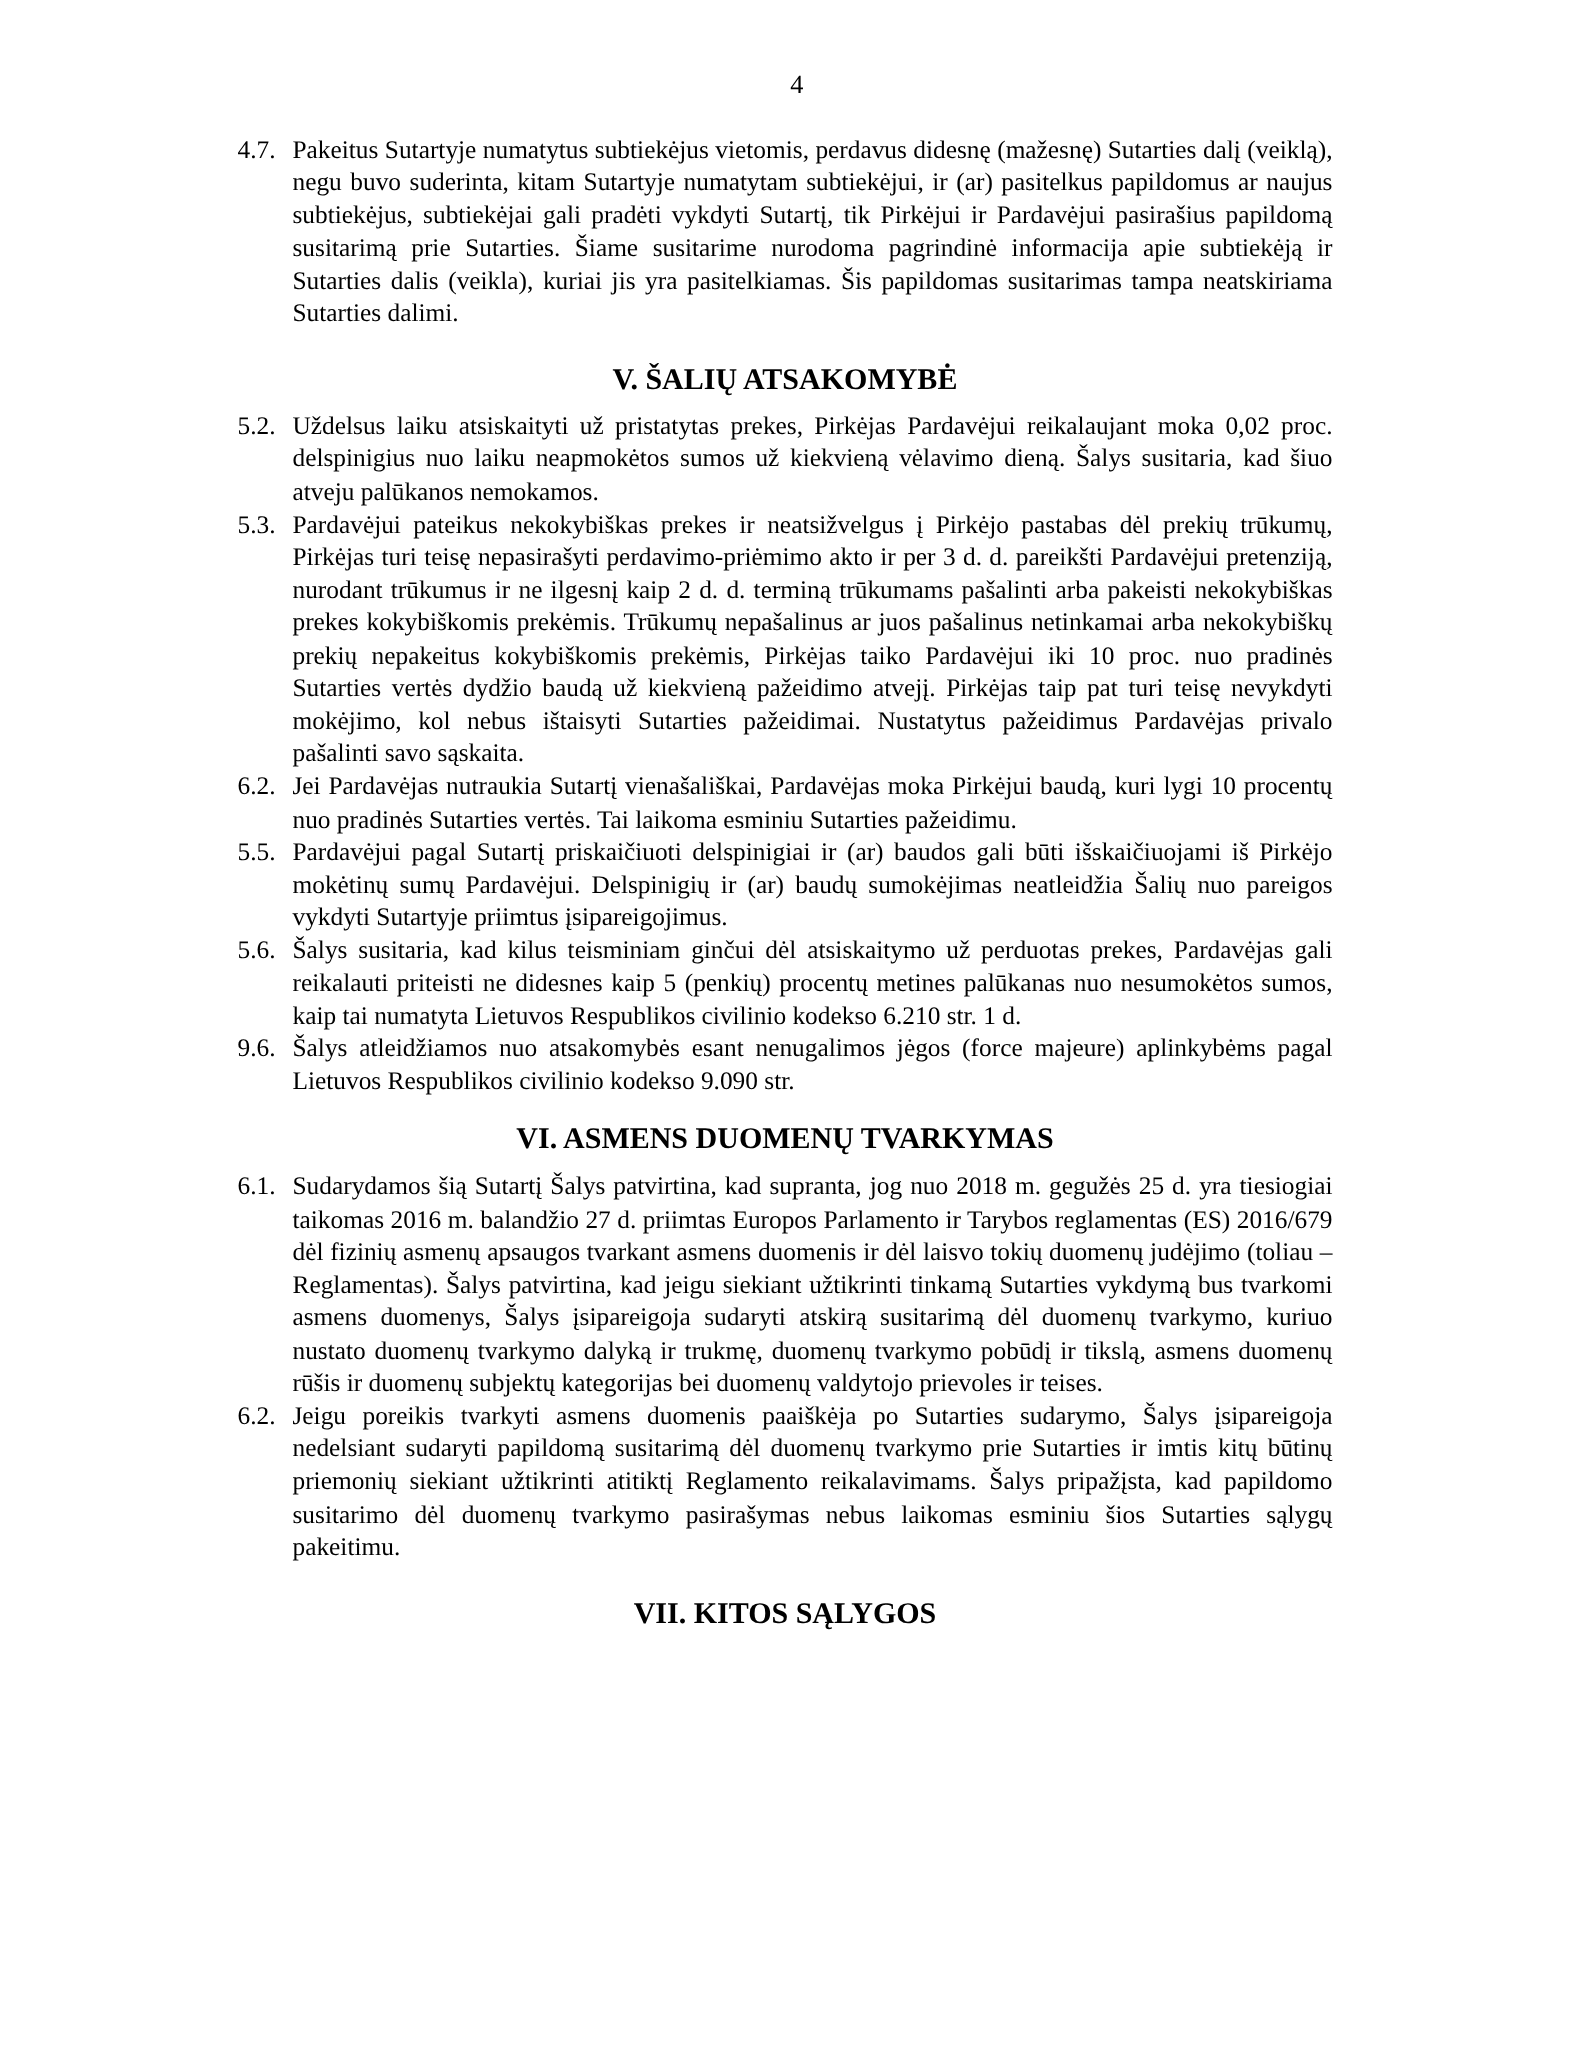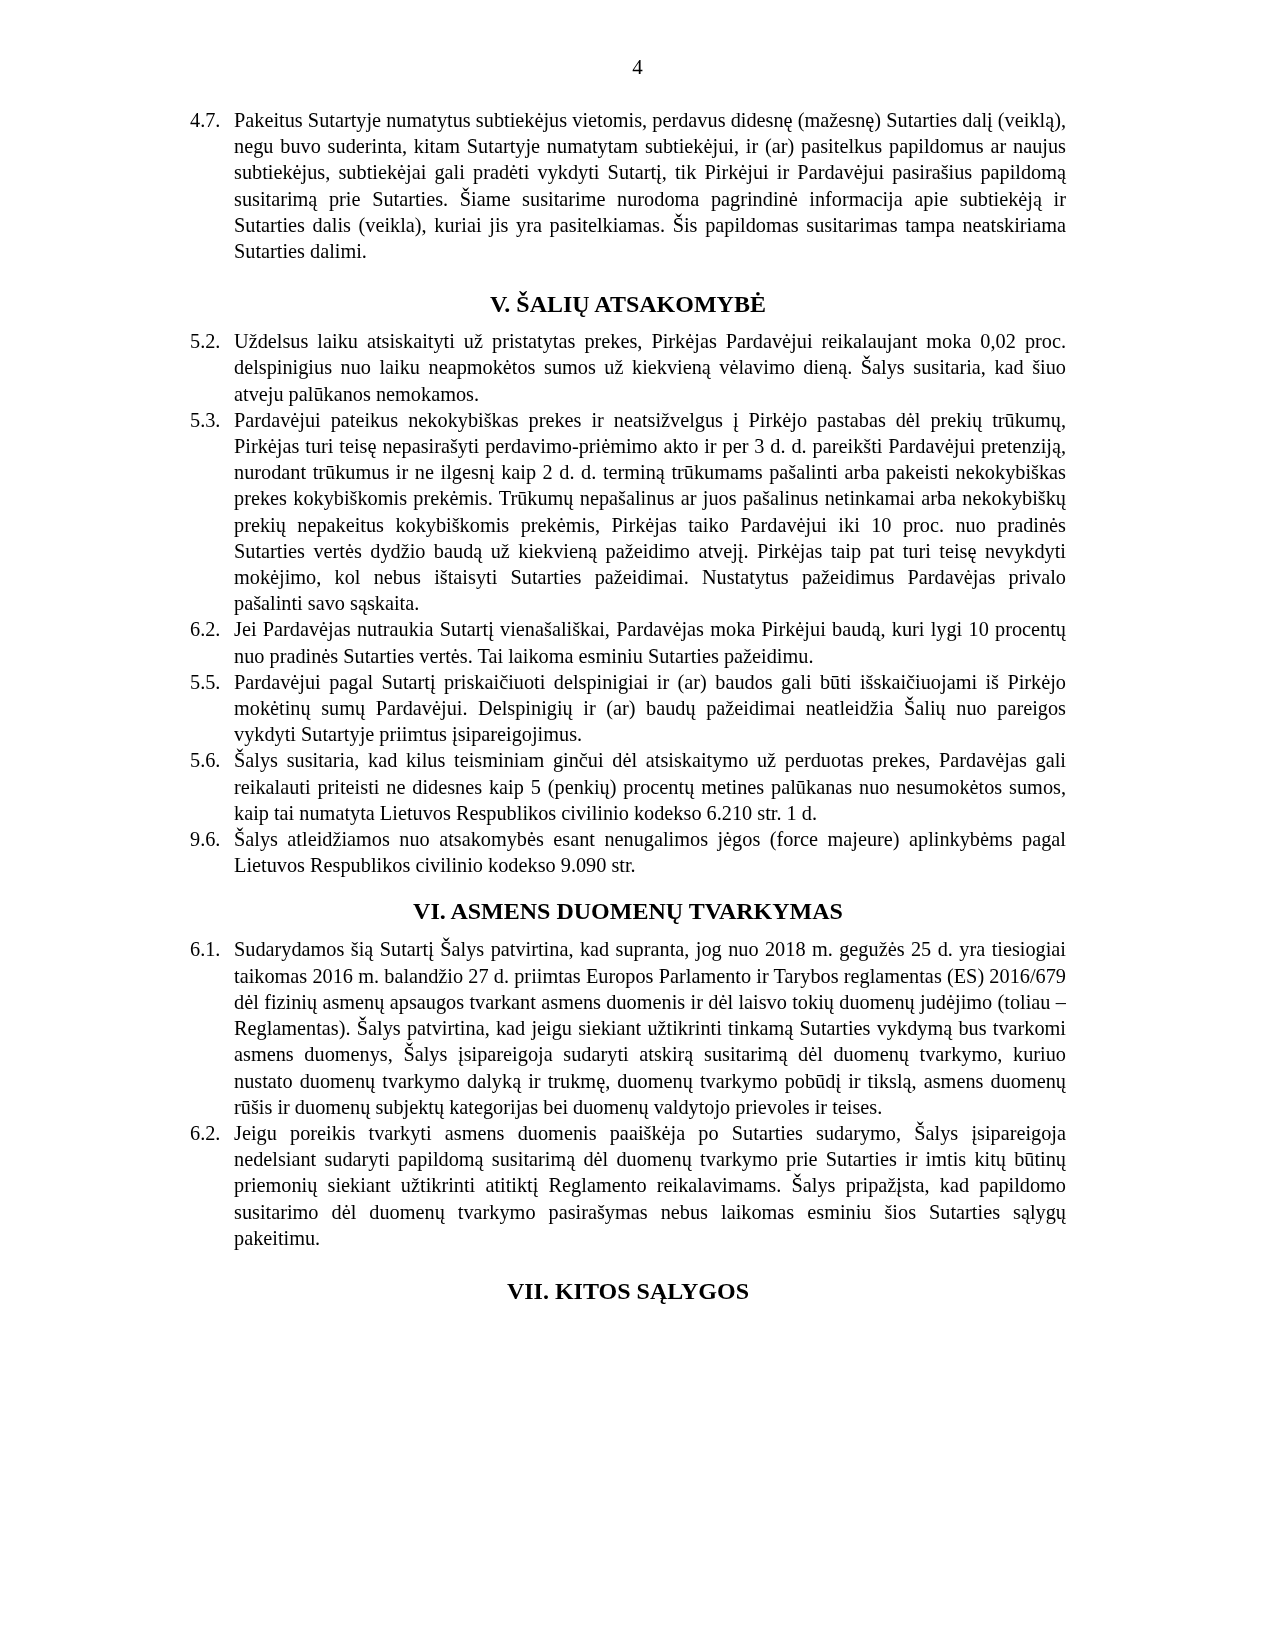--- a/index.html
+++ b/index.html
@@ -90,21 +90,21 @@
     <p class="clause">
       <span class="clause-number">5.3.</span>
       <span class="clause-text">Pardavėjui pateikus nekokybiškas prekes ir neatsižvelgus į Pirkėjo pastabas dėl prekių trūkumų, Pirkėjas turi teisę nepasirašyti perdavimo-priėmimo akto ir per 3 d. d. pareikšti Pardavėjui pretenziją, nurodant trūkumus ir ne ilgesnį kaip 2 d. d. terminą trūkumams pašalinti arba pakeisti nekokybiškas prekes kokybiškomis prekėmis. Trūkumų nepašalinus ar juos pašalinus netinkamai arba nekokybiškų prekių nepakeitus kokybiškomis prekėmis, Pirkėjas taiko Pardavėjui iki 10 proc. nuo pradinės Sutarties vertės dydžio baudą už kiekvieną pažeidimo atvejį. Pirkėjas taip pat turi teisę nevykdyti mokėjimo, kol nebus ištaisyti Sutarties pažeidimai. Nustatytus pažeidimus Pardavėjas privalo pašalinti savo sąskaita.</span>
     </p>
     <p class="clause">
       <span class="clause-number">6.2.</span>
       <span class="clause-text">Jei Pardavėjas nutraukia Sutartį vienašališkai, Pardavėjas moka Pirkėjui baudą, kuri lygi 10 procentų nuo pradinės Sutarties vertės. Tai laikoma esminiu Sutarties pažeidimu.</span>
     </p>
     <p class="clause">
       <span class="clause-number">5.5.</span>
-      <span class="clause-text">Pardavėjui pagal Sutartį priskaičiuoti delspinigiai ir (ar) baudos  gali būti išskaičiuojami iš Pirkėjo mokėtinų sumų Pardavėjui. Delspinigių ir (ar) baudų pažeidimai neatleidžia Šalių nuo pareigos vykdyti Sutartyje priimtus įsipareigojimus.</span>
+      <span class="clause-text">Pardavėjui pagal Sutartį priskaičiuoti delspinigiai ir (ar) baudos  gali būti išskaičiuojami iš Pirkėjo mokėtinų sumų Pardavėjui. Delspinigių ir (ar) baudų sumokėjimas neatleidžia Šalių nuo pareigos vykdyti Sutartyje priimtus įsipareigojimus.</span>
     </p>
     <p class="clause">
       <span class="clause-number">5.6.</span>
       <span class="clause-text">Šalys susitaria, kad kilus teisminiam ginčui dėl atsiskaitymo už perduotas prekes, Pardavėjas gali reikalauti priteisti ne didesnes kaip 5 (penkių) procentų metines palūkanas nuo nesumokėtos sumos, kaip tai numatyta Lietuvos Respublikos civilinio kodekso 6.210 str. 1 d.</span>
     </p>
     <p class="clause">
       <span class="clause-number">9.6.</span>
       <span class="clause-text">Šalys atleidžiamos nuo atsakomybės esant nenugalimos jėgos (force majeure) aplinkybėms pagal Lietuvos Respublikos civilinio kodekso 9.090 str.</span>
     </p>
 

